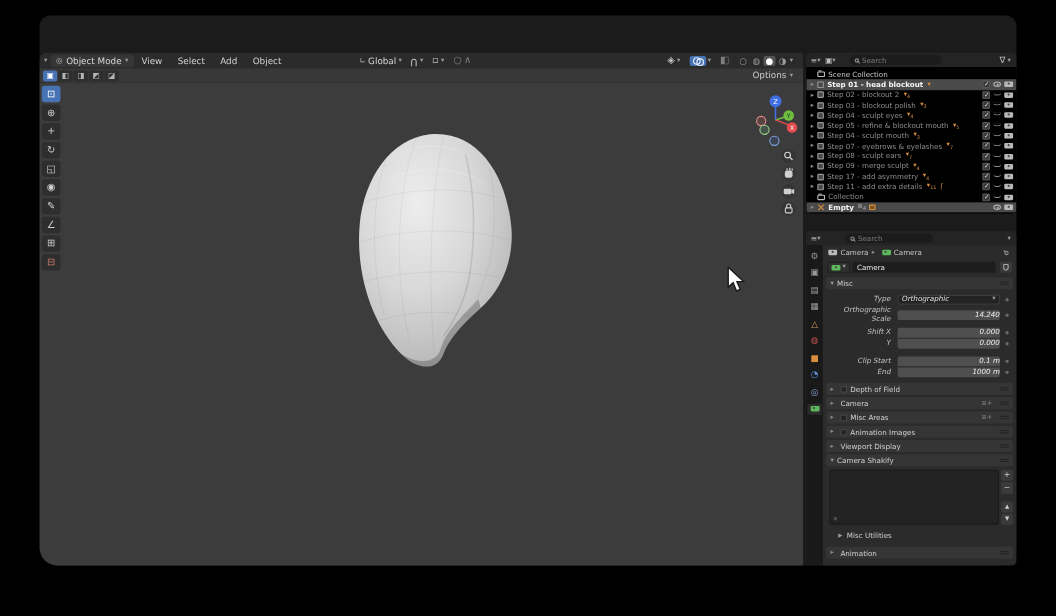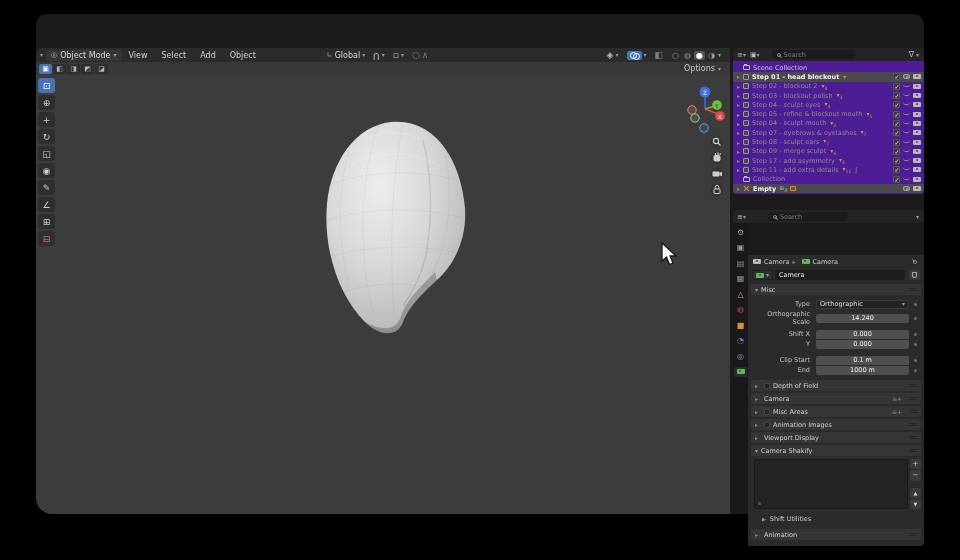--- a/index.html
+++ b/index.html
@@ -51,21 +51,21 @@
   .rcol-hdr { position:absolute; height:13px; background:#242424; display:flex; align-items:center;
               font-size:7px; color:#bdbdbd; border-radius:4px 4px 0 0; }
   .searchbox { background:#1c1c1c; border-radius:7px; height:9px; display:flex; align-items:center;
                gap:3px; padding:0 5px; color:#7c7c7c; font-size:6.5px; }
   .mag { width:4px; height:4px; border:1px solid #8a8a8a; border-radius:50%; position:relative;
          display:inline-block; flex:none; }
   .mag::after { content:""; position:absolute; width:3px; height:1px; background:#8a8a8a;
                 transform:rotate(45deg); right:-2px; bottom:-1px; }
 
   
-  .outliner { position:absolute; left:697px; top:47px; width:191px; height:133px; background:#4c1d95;
+  .outliner { position:absolute; left:697px; top:47px; width:191px; height:133px; background:#000000;
               border-radius:0 0 4px 4px; overflow:hidden; padding-top:2px; }
   .olr { height:9.3px; display:flex; align-items:center; font-size:6.5px; color:#8d8d8d;
          padding:0 3px 0 4px; }
   .olr.sel { background:#4a4a4a; color:#f4f4f4; font-weight:bold; }
   .olr .lbl { margin-left:3px; white-space:nowrap; }
   .oarr { font-size:6px; color:#8a8a8a; width:6px; flex:none; }
   .indent { width:6px; flex:none; }
   .ofill { flex:1; }
   .obadge { color:#d98d3e; font-size:6px; margin-left:4px; font-weight:normal; }
   .obadge sub { font-size:4.5px; }
@@ -95,39 +95,39 @@
   .badge-gray { color:#a8a8a8; font-size:6px; margin-left:3px; font-weight:normal; }
 
   
   .ptabs { position:absolute; left:697px; top:209px; width:15px; height:291px; background:#191919;
            display:flex; flex-direction:column; align-items:center; padding-top:4px; gap:5.5px;
            border-radius:4px 0 0 4px; }
   .ptab { width:13px; height:10px; display:flex; align-items:center; justify-content:center;
           font-size:8px; color:#9a9a9a; border-radius:2px 0 0 2px; }
   .ptab.sel { background:#2b2b2b; }
   .pcontent { position:absolute; left:712px; top:209px; width:176px; height:291px; background:#2b2b2b;
-              font-size:6.5px; color:#c8c8c8; border-radius:0 0 4px 0; overflow:hidden;margin-top:32px; }
+              font-size:6.5px; color:#c8c8c8; border-radius:0 0 4px 0; overflow:hidden; }
   .pcrumb { height:13px; display:flex; align-items:center; gap:3px; padding:0 5px; }
   .idrow { height:14px; display:flex; align-items:center; gap:2px; padding:0 4px; }
   .iddrop { height:10px; background:#2f2f2f; border:1px solid #1f1f1f; border-radius:2px 0 0 2px;
             display:flex; align-items:center; gap:2px; padding:0 3px; }
   .idname { flex:1; height:10px; background:#1d1d1d; border-radius:0 2px 2px 0; display:flex;
             align-items:center; padding:0 4px; color:#e8e8e8; }
   .idshield { width:11px; height:10px; background:#3a3a3a; border-radius:2px; margin-left:2px;
               display:flex; align-items:center; justify-content:center; }
   .ishield { width:5px; height:6px; border:1px solid #a9a9a9; border-radius:1px 1px 50% 50%; }
   .panelhdr { height:11px; background:#353535; border-radius:2px; margin:2px 3px 0 3px;
               display:flex; align-items:center; gap:3px; padding:0 4px; color:#d2d2d2; }
   .grip { margin-left:auto; width:8px; border-top:1px solid #242424; border-bottom:1px solid #242424;
           height:3px; }
   .pchk { width:6px; height:6px; background:#232323; border:1px solid #454545; border-radius:1px; flex:none;}
-  .frow { display:flex; align-items:center; height:10px; margin:1px 3px 0 0; }
+  .frow { display:flex; align-items:center; height:10px; margin:1px 3px 0 0;font-style:italic; }
   .flabel { width:68px; text-align:right; padding-right:6px; color:#c3c3c3; flex:none; }
   .fctl { flex:1; height:9px; border-radius:2px; display:flex; align-items:center; }
-  .fslider { background:#4f4f4f; justify-content:center; color:#f2f2f2; }
+  .fslider { background:#4f4f4f; justify-content:flex-end; color:#f2f2f2; }
   .fdrop { background:#232323; border:1px solid #3a3a3a; padding:0 3px; color:#e0e0e0; }
   .fdrop .caret { margin-left:auto; }
   .fdot { width:3px; height:3px; background:#6a6a6a; border-radius:50%; margin:0 4px 0 5px; flex:none; }
   .grp-top { border-radius:2px 2px 0 0; } .grp-bot { border-radius:0 0 2px 2px; }
   .listbox { margin:3px 3px 0 6px; height:50px; display:flex; }
   .listarea { flex:1; background:#232323; border:1px solid #1a1a1a; border-radius:2px; position:relative; }
   .listarea::after { content:""; position:absolute; left:3px; bottom:3px; width:3px; height:3px;
           background:#4a4a4a; }
   .listbtns { width:13px; display:flex; flex-direction:column; gap:1px; padding-left:2px; }
   .lbtn { width:11px; height:11px; background:#3a3a3a; border-radius:2px; color:#cfcfcf; font-size:7px;
@@ -590,21 +590,21 @@
         <div class="listbtns">
           <span class="lbtn">+</span>
           <span class="lbtn">−</span>
           <span class="lbtn" style="margin-top:6px;font-size:5px">▲</span>
           <span class="lbtn" style="font-size:5px">▼</span>
         </div>
       </div>
 
       <div class="miscrow" style="margin-top:4px">
         <span style="color:#9a9a9a;font-size:5px">▶</span>
-        <span>Shift Utilities</span>
+        <span>Misc Utilities</span>
       </div>
 
       <div class="panelhdr" style="margin-top:5px">
         <span class="oarr">▸</span>
         <span>Animation</span>
         <span class="grip"></span>
       </div>
     </div>
 
   </div>

